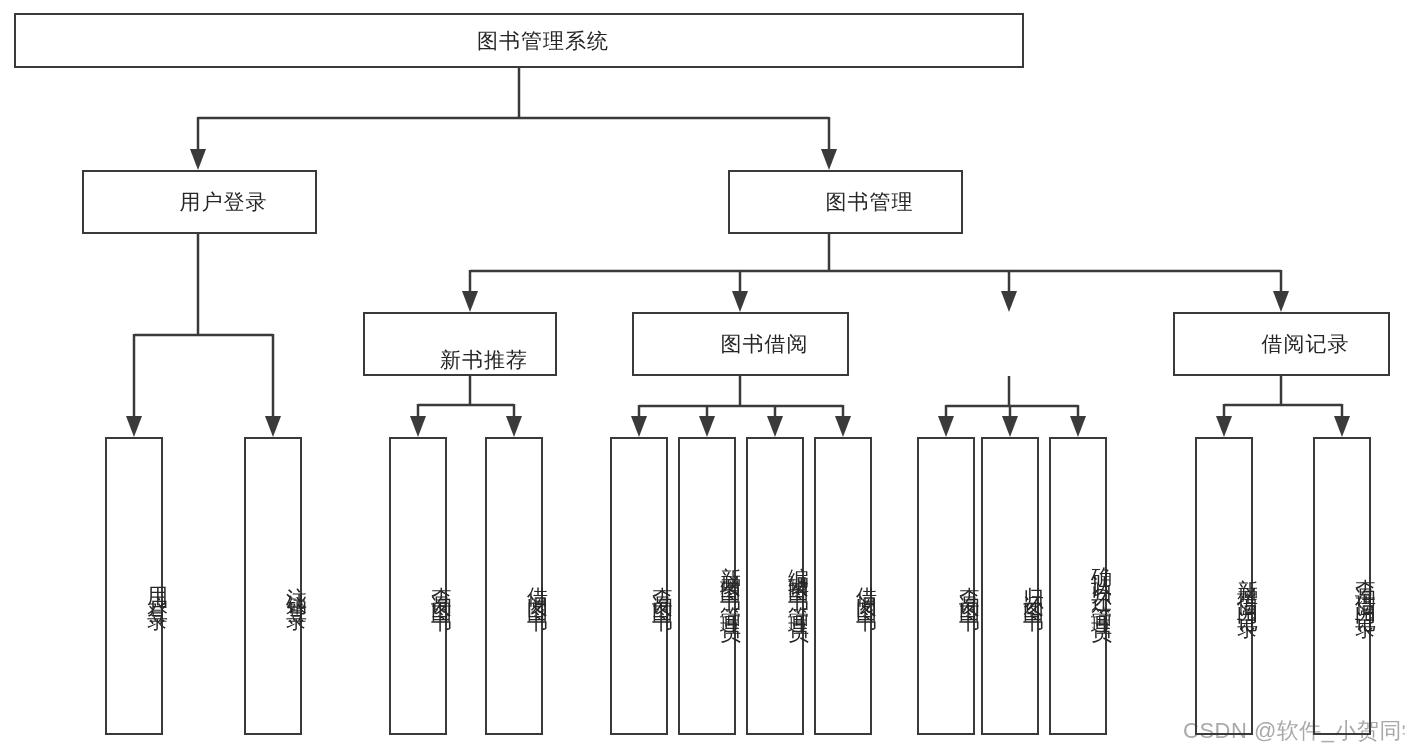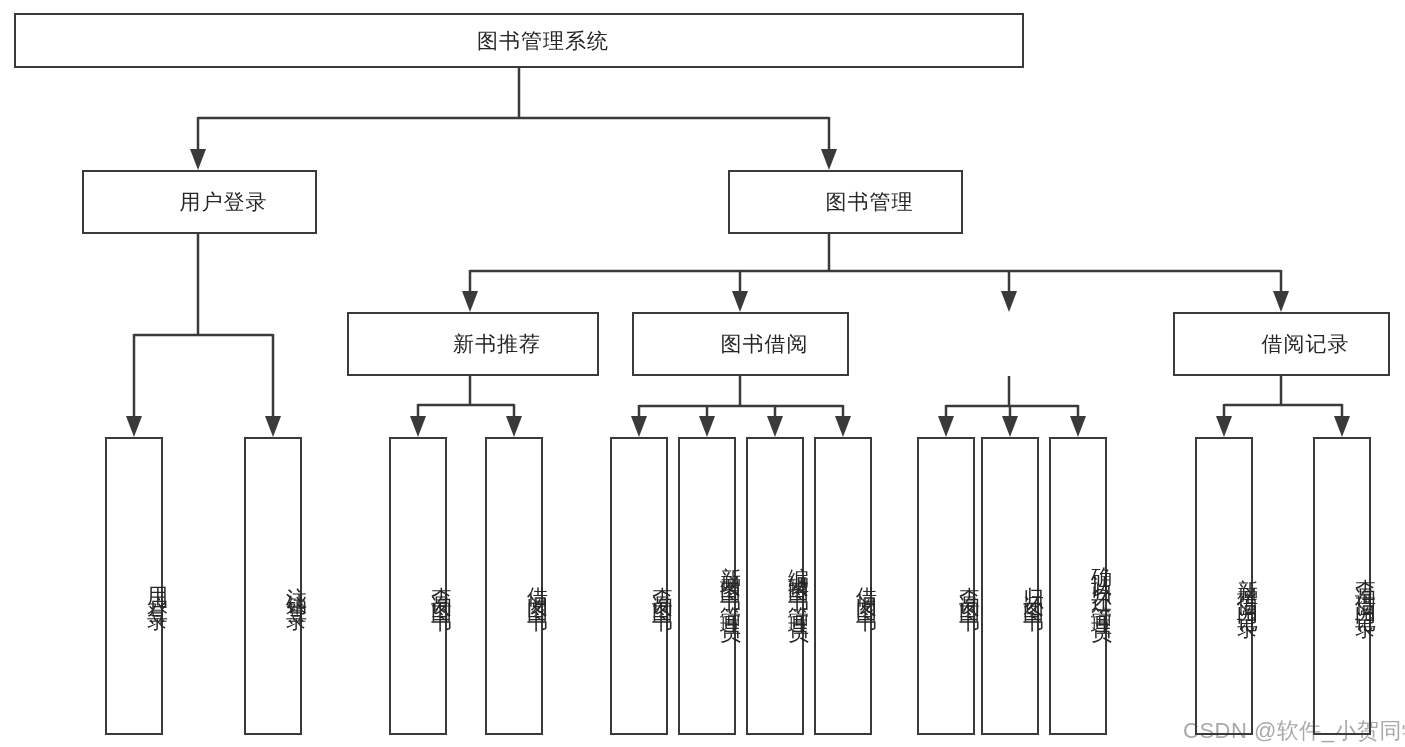--- a/index.html
+++ b/index.html
@@ -118,21 +118,21 @@
     <span>图书管理系统</span>
   </div>
 
   <div class="box hbox lv2" style="left:82px;width:235px;">
     <span>用户登录</span>
   </div>
   <div class="box hbox lv2" style="left:712px;width:235px;margin-left:16px;">
     <span>图书管理</span>
   </div>
 
-  <div class="box hbox lv3" style="left:347px;width:252px;">
+  <div class="box hbox lv3" style="left:363px;width:194px;align-items:flex-end;">
     <span>新书推荐</span>
   </div>
   <div class="box hbox lv3" style="left:632px;width:217px;font-family:Liberation Mono, monospace;">
     <span>图书借阅</span>
   </div>
   <div class="box hbox lv3" style="left:1173px;width:217px;">
     <span>借阅记录</span>
   </div>
 
   <div class="box vbox" style="left:105px;">

